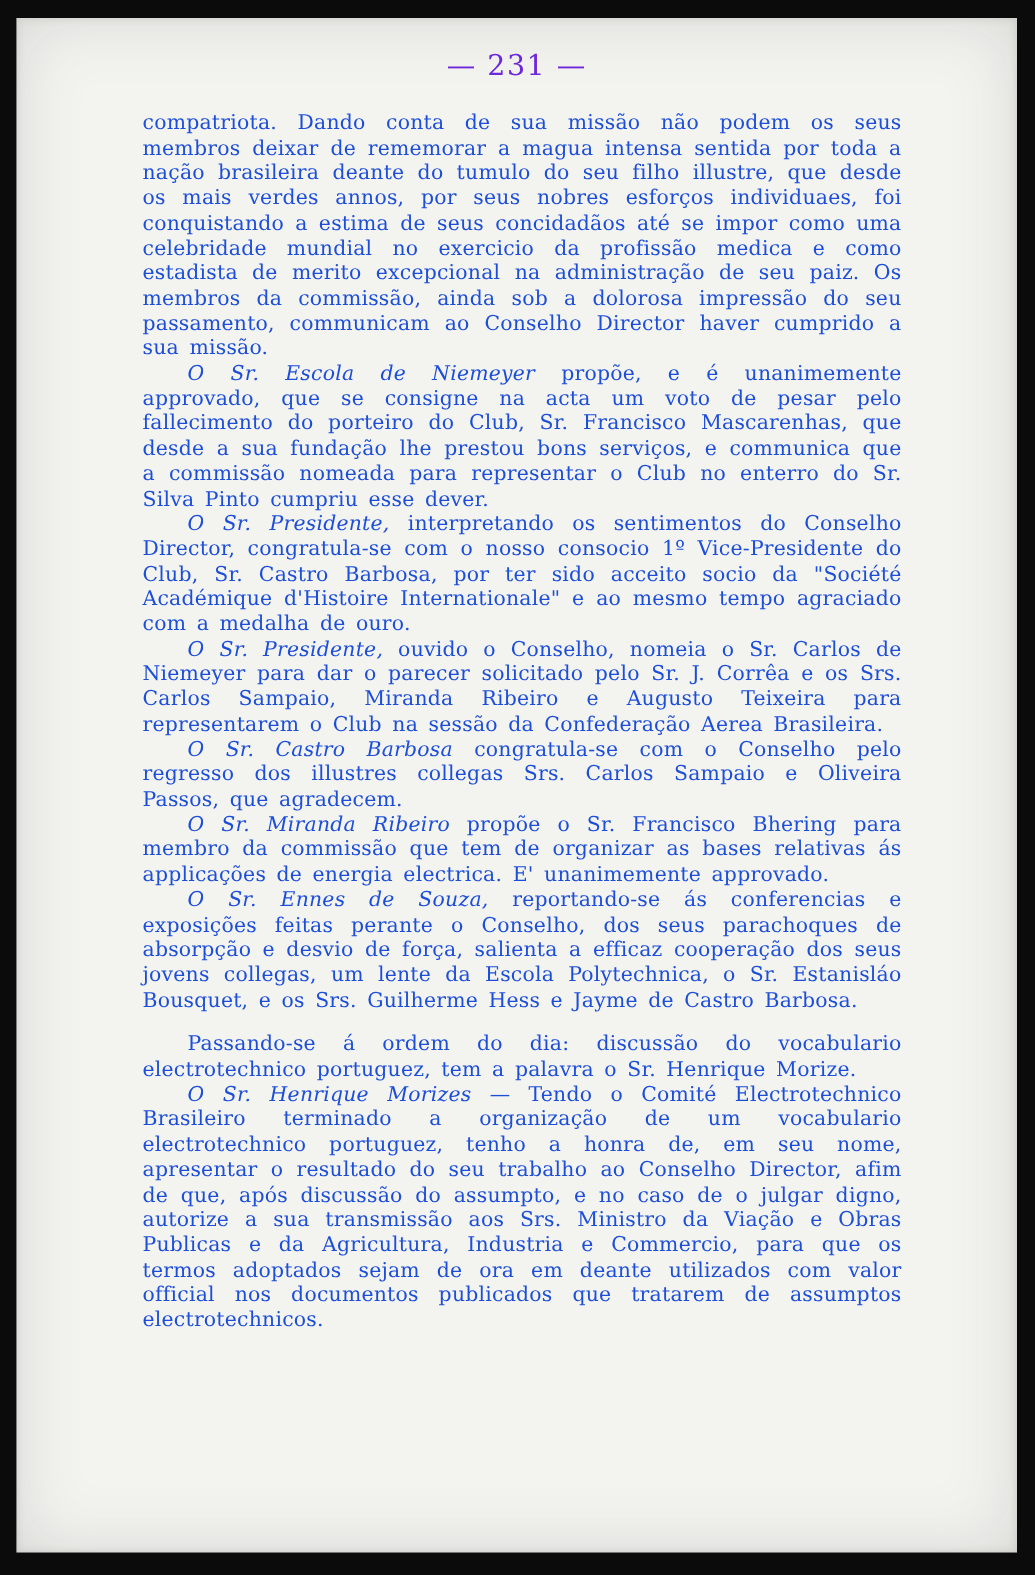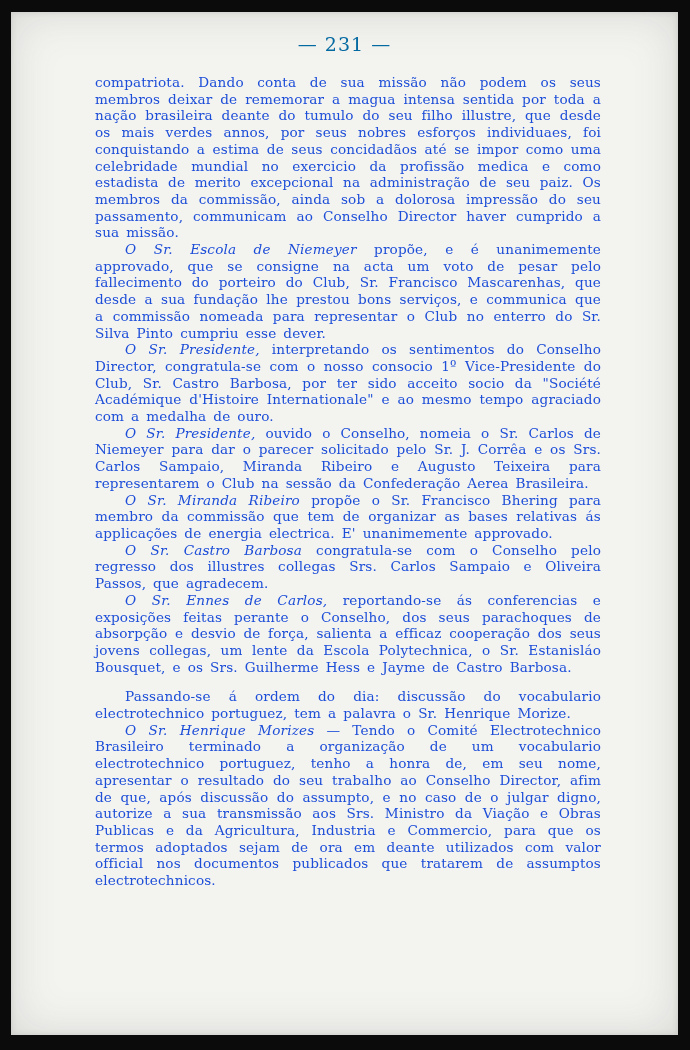--- a/index.html
+++ b/index.html
@@ -26,21 +26,21 @@
     box-shadow:
       inset 0 0 45px rgba(90,90,85,0.18),
       inset 0 0 6px rgba(60,60,60,0.15);
   }
   .page-number {
     margin-top: 21px;
     text-align: center;
     font-family: "DejaVu Serif", "Liberation Serif", serif;
     font-size: 19px;
     letter-spacing: 1px;
-    color: #0369a1;
+    color: #6d28d9;
   }
   .body-text {
     position: absolute;
     left: 84px;
     top: 62px;
     width: 506px;
     font-family: "DejaVu Serif", "Liberation Serif", serif;
     font-size: 13.6px;
     line-height: 16.7px;
     color: #1d4ed8;
@@ -74,25 +74,25 @@
 
       <p class="para cont"><span class="lead"></span><span>compatriota. Dando  conta de sua missão não podem os seus membros deixar de rememorar a magua intensa sentida por toda a nação brasileira deante do tumulo do seu filho illustre, que desde os mais verdes annos, por seus nobres esforços individuaes, foi conquistando a estima de seus concidadãos até se impor como uma celebridade mundial no exercicio da profissão medica e como estadista de merito excepcional na administração de seu paiz. Os membros da commissão, ainda sob a dolorosa impressão do seu passamento, communicam ao Conselho Director haver cumprido a sua missão.</span></p>
 
       <p class="para"><span class="lead">O Sr. Escola de Niemeyer</span><span> propõe, e  é unanimemente approvado, que se consigne na acta um voto de pesar pelo fallecimento do porteiro do Club, Sr. Francisco Mascarenhas, que desde a sua fundação lhe prestou bons serviços, e communica que a commissão nomeada para representar o Club no enterro do Sr. Silva Pinto cumpriu esse dever.</span></p>
 
       <p class="para"><span class="lead">O Sr. Presidente,</span><span> interpretando os sentimentos do Conselho Director, congratula-se com o nosso consocio 1º Vice-Presidente do Club, Sr. Castro Barbosa, por ter sido acceito socio da "Société Académique d'Histoire Internationale" e ao mesmo tempo agraciado com a medalha de ouro.</span></p>
 
 
       <p class="para"><span class="lead">O Sr. Presidente,</span><span> ouvido o Conselho, nomeia o Sr. Carlos de Niemeyer para dar o parecer solicitado pelo Sr. J. Corrêa e os Srs. Carlos Sampaio, Miranda Ribeiro e Augusto Teixeira para representarem o Club na sessão da Confederação  Aerea Brasileira.</span></p>
 
+      <p class="para"><span class="lead">O Sr. Castro Barbosa</span><span> congratula-se com o Conselho pelo regresso dos illustres collegas Srs. Carlos Sampaio e Oliveira Passos, que agradecem.</span></p>
+
       <p class="para"><span class="lead">O Sr. Miranda Ribeiro</span><span> propõe o Sr. Francisco Bhering para membro da commissão que tem de organizar as bases relativas ás applicações de energia electrica. E' unanimemente approvado.</span></p>
 
-      <p class="para"><span class="lead">O Sr. Castro Barbosa</span><span> congratula-se com o Conselho pelo regresso dos illustres collegas Srs. Carlos Sampaio e Oliveira Passos, que agradecem.</span></p>
-
-      <p class="para"><span class="lead">O Sr. Ennes de Carlos,</span><span> reportando-se ás conferencias e exposições feitas perante o Conselho, dos seus parachoques de absorpção e desvio de força, salienta a efficaz cooperação dos seus jovens collegas, um lente da Escola Polytechnica, o Sr. Estanisláo Bousquet, e os Srs. Guilherme Hess e Jayme de Castro Barbosa.</span></p>
+      <p class="para"><span class="lead">O Sr. Ennes de Souza,</span><span> reportando-se ás conferencias e exposições feitas perante o Conselho, dos seus parachoques de absorpção e desvio de força, salienta a efficaz cooperação dos seus jovens collegas, um lente da Escola Polytechnica, o Sr. Estanisláo Bousquet, e os Srs. Guilherme Hess e Jayme de Castro Barbosa.</span></p>
 
       <p class="para gap"><span class="lead"></span><span>Passando-se á ordem do dia: discussão do vocabulario electrotechnico portuguez, tem a palavra o Sr. Henrique Morize.</span></p>
 
       <p class="para"><span class="lead">O Sr. Henrique Morizes</span><span> — Tendo o Comité Electrotechnico Brasileiro terminado a organização de um vocabulario electrotechnico portuguez, tenho a honra de, em seu nome, apresentar o resultado do seu trabalho ao Conselho Director, afim de que, após discussão do assumpto, e no caso de o julgar digno, autorize a sua transmissão aos Srs. Ministro da Viação e Obras Publicas e da Agricultura, Industria e Commercio, para que os termos adoptados sejam de ora em deante utilizados com valor official nos documentos publicados que tratarem de assumptos electrotechnicos.</span></p>
 
 
     </div>
   </div>
 </div>
 

